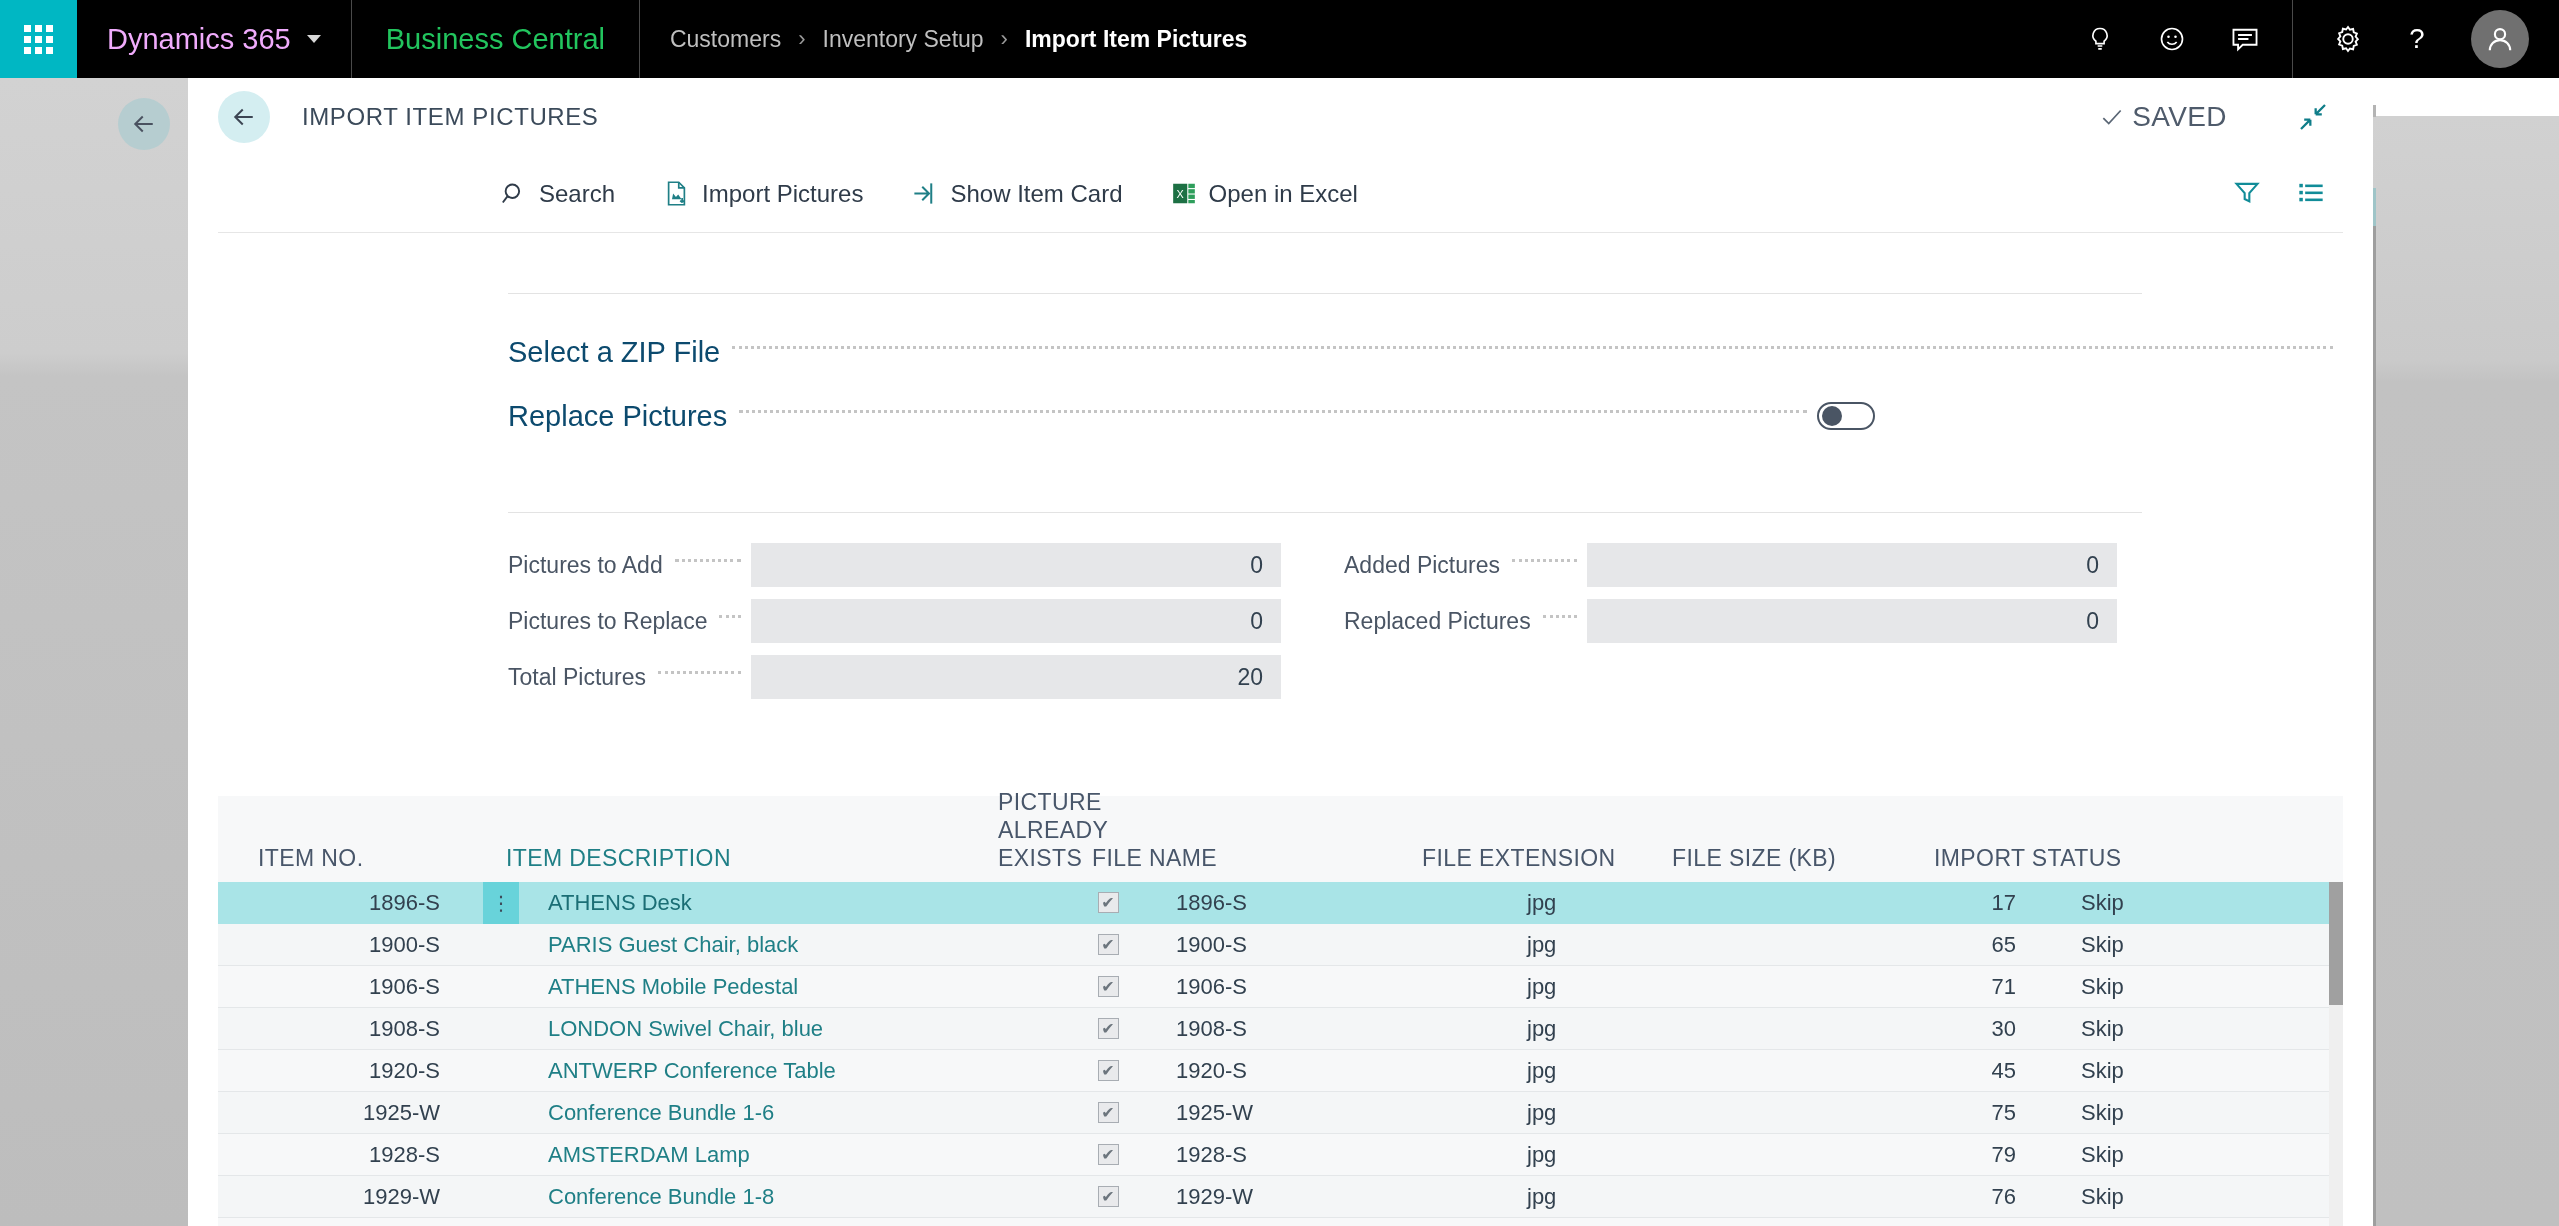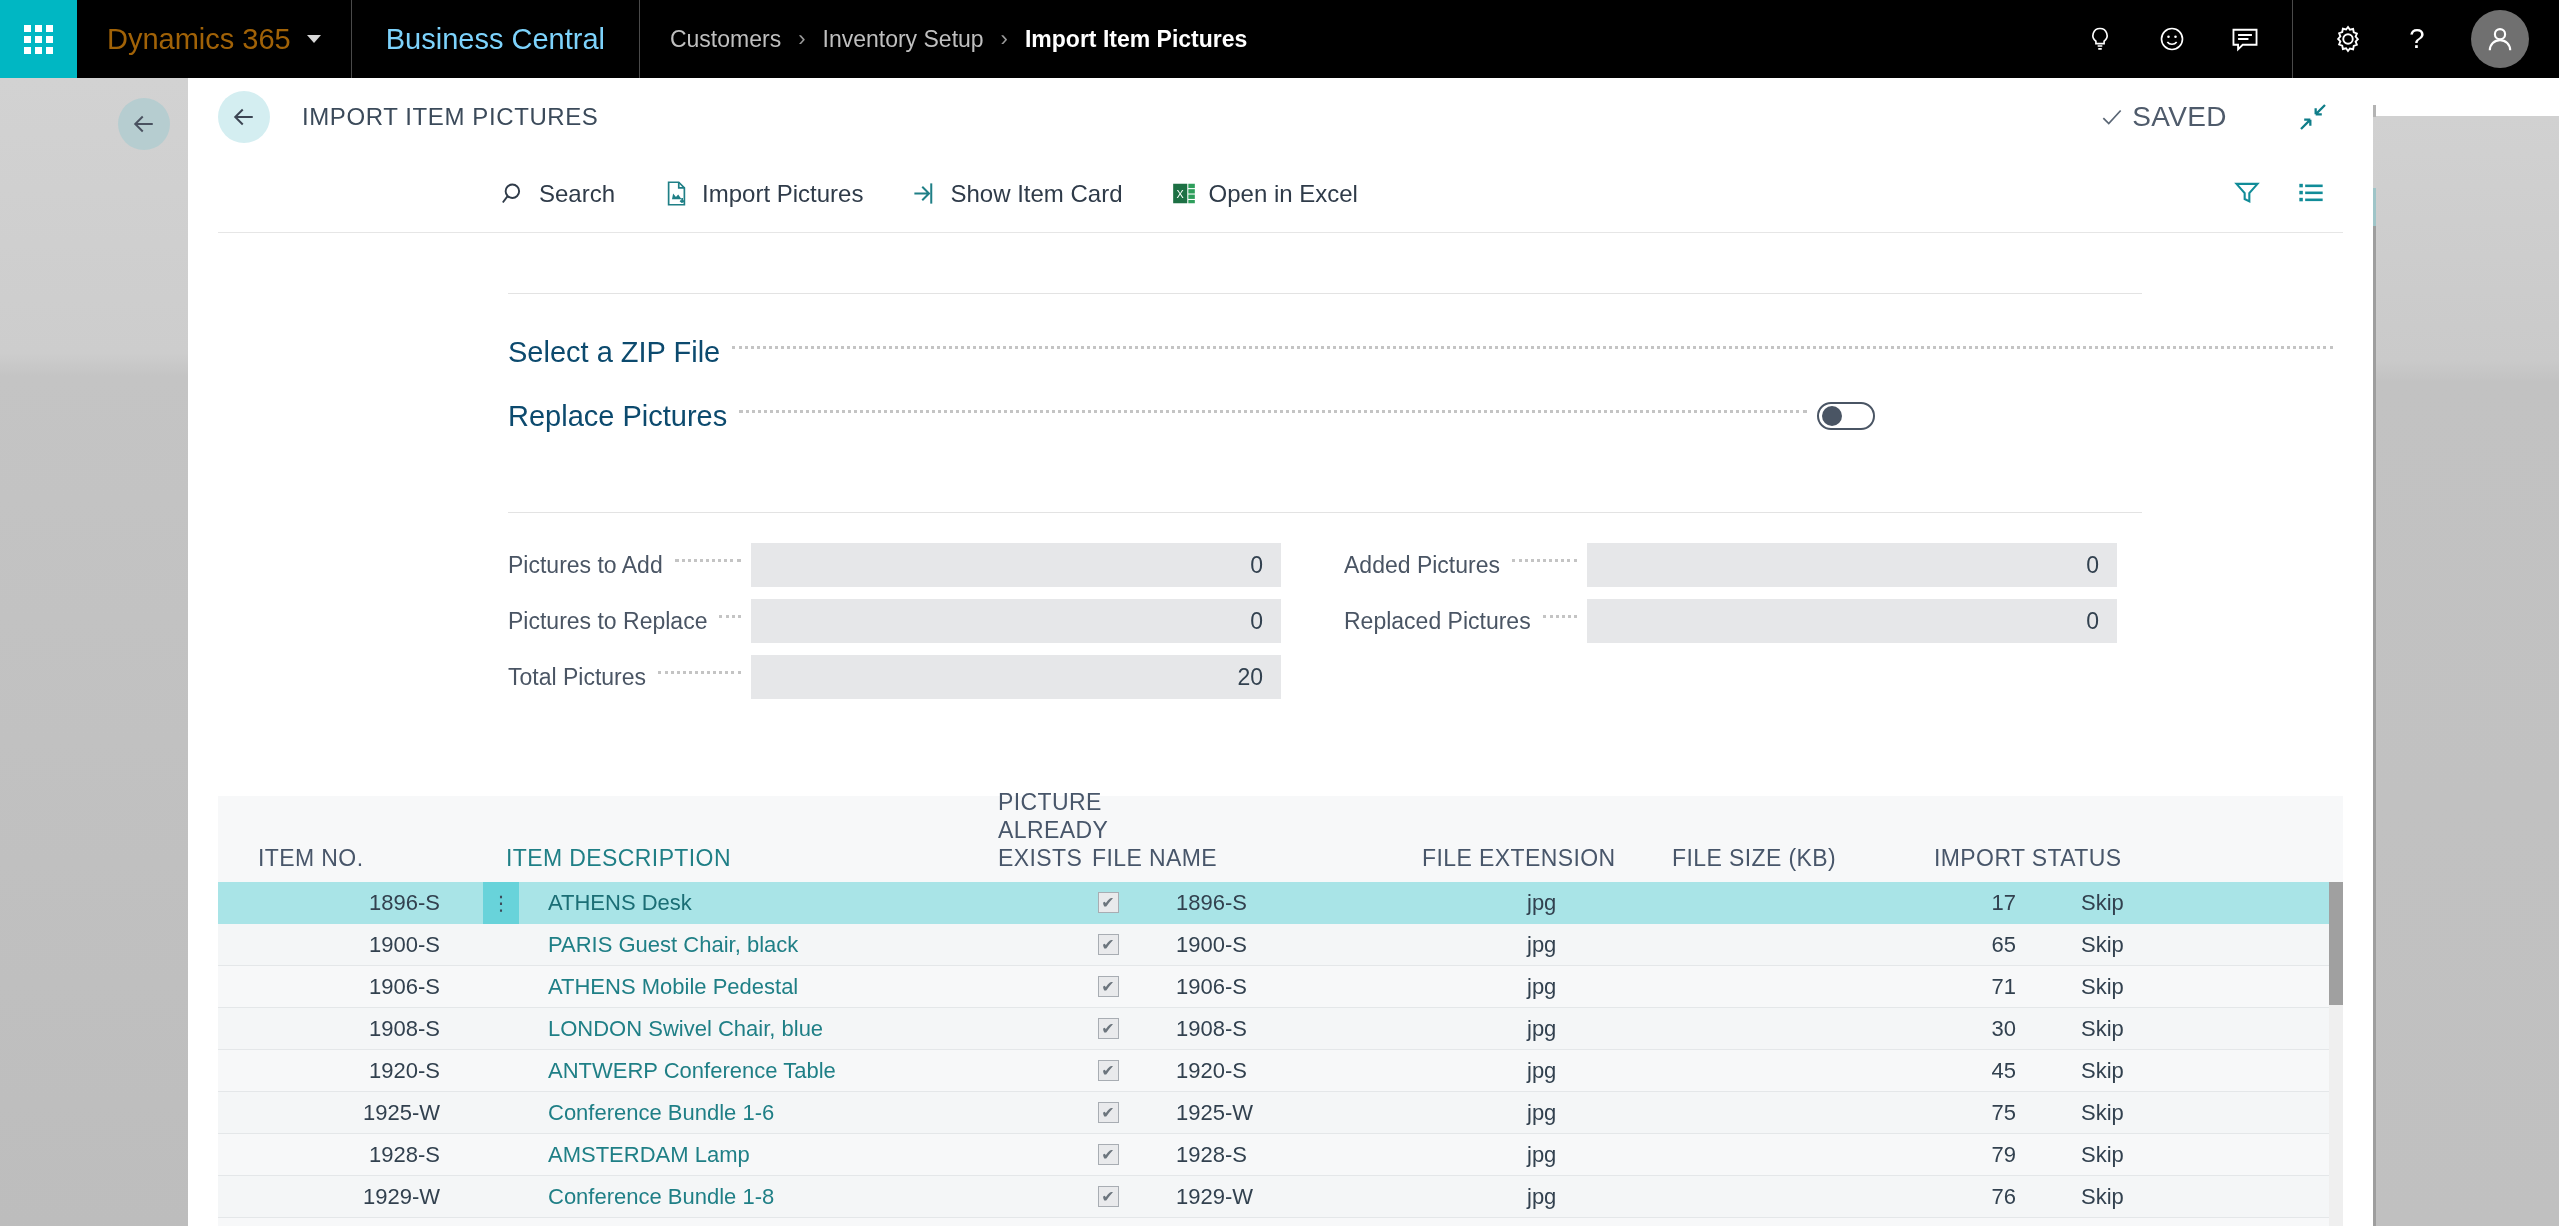--- a/index.html
+++ b/index.html
@@ -73,35 +73,35 @@
   .waffle-grid {
     display: grid;
     grid-template-columns: repeat(3, 7px);
     grid-template-rows: repeat(3, 7px);
     gap: 4px;
   }
   .waffle-grid i { background: #ffffff; display: block; width: 7px; height: 7px; }
   .brand-d365 {
     display: flex; align-items: center; gap: 16px;
     padding: 0 30px;
-    color: #a16207; font-size: 29px; font-weight: 400;
+    color: #f0abfc; font-size: 29px; font-weight: 400;
     border-right: 1px solid #4a4a4a;
     flex: 0 0 auto;
   }
   .chev-down {
     width: 0; height: 0;
     border-left: 7px solid transparent;
     border-right: 7px solid transparent;
     border-top: 8px solid #d8d8d8;
     display: inline-block;
   }
   .brand-bc {
     display: flex; align-items: center;
     padding: 0 34px;
-    color: #7dd3fc; font-size: 29px; font-weight: 400;
+    color: #22c55e; font-size: 29px; font-weight: 400;
     border-right: 1px solid #4a4a4a;
     flex: 0 0 auto;
   }
   .breadcrumb {
     display: flex; align-items: center; gap: 17px;
     padding: 0 30px;
     font-size: 23px;
     flex: 1 1 auto;
   }
   .bc-link { color: #bfbfbf; }

